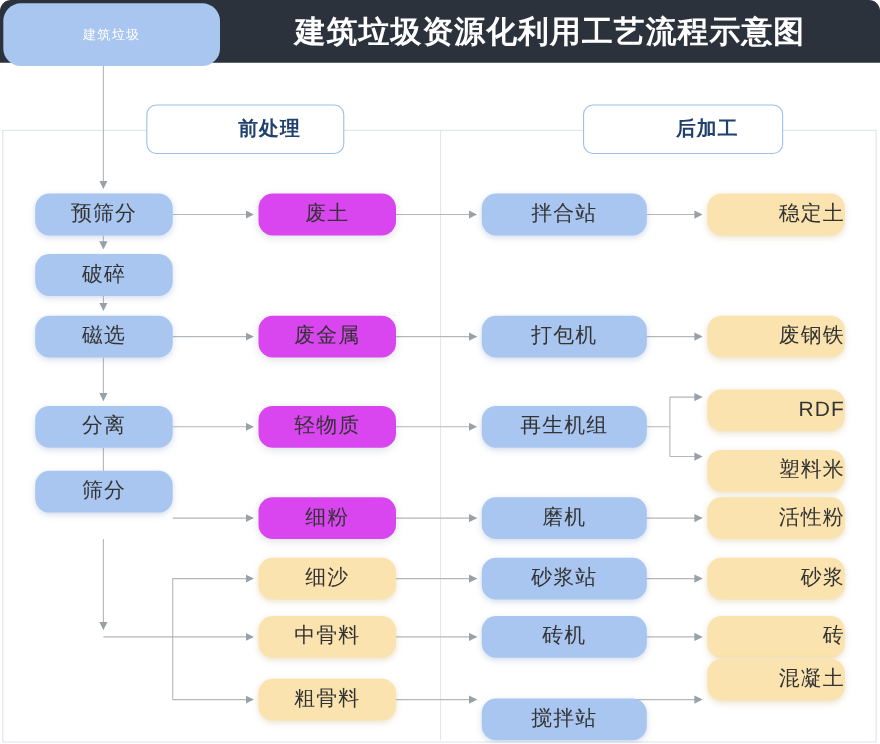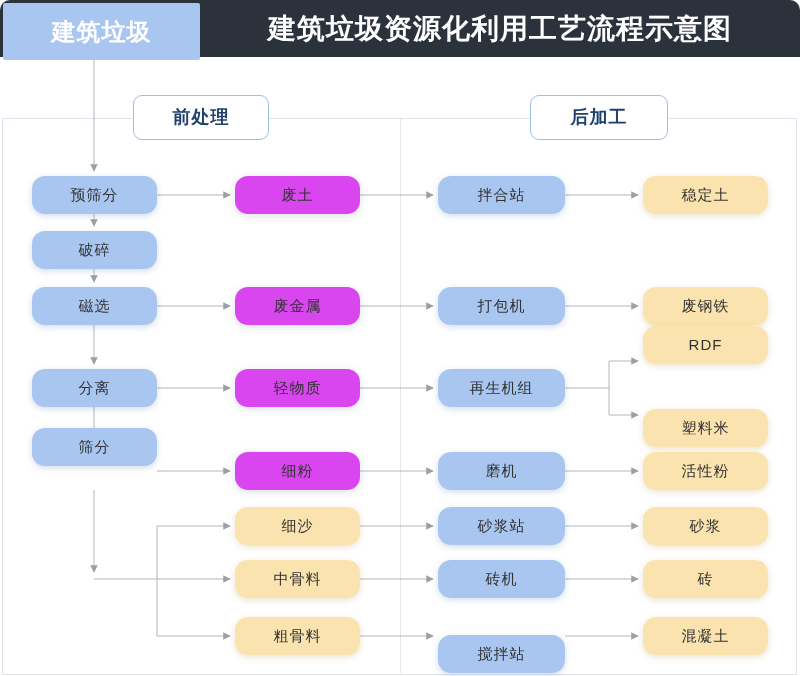--- a/index.html
+++ b/index.html
@@ -7,34 +7,34 @@
     --label_text:#20406D; --label_border:#9CC0E8; --line:#B3B6BB;
     --node_text:#333333; --canvas_border:#DFE4EC;
   }
   html,body{margin:0;padding:0;}
   body{
     width:800px;height:676px;position:relative;background:#ffffff;
     font-family:"Liberation Sans","DejaVu Sans",sans-serif;overflow:hidden;
   }
   .bar{position:absolute;left:0;top:0;width:800px;height:57px;background:var(--header_bg);border-radius:10px 10px 0 0;}
   .title{position:absolute;left:200px;top:0;width:600px;height:57px;line-height:57px;text-align:center;color:#ffffff;font-size:28px;font-weight:bold;letter-spacing:1px;}
-  .tab{position:absolute;left:3px;top:3px;width:197px;height:57px;line-height:57px;background:var(--node_blue);border-radius:2px;text-align:center;color:#ffffff;font-size:24px;font-weight:bold;letter-spacing:1px;}
+  .tab{position:absolute;left:3px;top:3px;width:197px;height:57px;line-height:57px;background:var(--node_blue);border-radius:16px;text-align:center;color:#ffffff;font-size:12px;font-weight:normal;letter-spacing:1px;}
   .canvas{position:absolute;left:2px;top:118px;width:793px;height:555px;background:#ffffff;border:1px solid var(--canvas_border);}
   .divider{position:absolute;left:400px;top:119px;width:1px;height:554px;background:#E6E6E6;}
-  .sec-label{position:absolute;top:95px;height:43px;line-height:43px;background:#ffffff;border:1px solid var(--label_border);border-radius:9px;text-align:center;color:var(--label_text);font-size:18px;font-weight:bold;letter-spacing:1px;z-index:3;}
+  .sec-label{position:absolute;top:95px;height:43px;line-height:43px;background:#ffffff;border:1px solid var(--label_border);border-radius:9px;text-align:center;color:var(--label_text);font-size:18px;font-weight:bold;letter-spacing:1px;z-index:3;padding-left:44px;}
   .sec-pre{left:133px;width:134px;}
   .sec-post{left:530px;width:136px;}
-  .node{position:absolute;height:38px;line-height:38px;text-align:center;border-radius:13px;font-size:15px;font-weight:500;color:var(--node_text);letter-spacing:1px;z-index:2;}
+  .node{position:absolute;height:38px;line-height:38px;text-align:center;border-radius:13px;font-size:19px;font-weight:500;color:var(--node_text);letter-spacing:1px;z-index:2;}
   .blue{background:var(--node_blue);box-shadow:0 2px 6px rgba(110,140,190,0.30);}
   .white{background:#d946ef;box-shadow:0 2px 8px rgba(90,100,120,0.20);}
   .yellow{background:var(--node_yellow);box-shadow:0 2px 6px rgba(190,160,90,0.30);}
   .c1{left:32px;width:125px;}
   .c2{left:235px;width:125px;}
-  .c3{left:438px;width:127px;}
-  .c4{left:643px;width:125px;}
+  .c3{left:438px;width:150px;}
+  .c4{left:643px;width:125px;text-align:right;}
   svg.wires{position:absolute;left:0;top:0;z-index:1;}
 </style>
 </head>
 <body>
 
 <div class="bar"></div>
 <div class="title">建筑垃圾资源化利用工艺流程示意图</div>
 <div class="tab">建筑垃圾</div>
 
 <div class="canvas"></div>
@@ -106,18 +106,18 @@
 <div class="node blue c3" style="top:176px">拌合站</div>
 <div class="node blue c3" style="top:287px">打包机</div>
 <div class="node blue c3" style="top:369px">再生机组</div>
 <div class="node blue c3" style="top:452px">磨机</div>
 <div class="node blue c3" style="top:507px">砂浆站</div>
 <div class="node blue c3" style="top:560px">砖机</div>
 <div class="node blue c3" style="top:635px">搅拌站</div>
 
 <div class="node yellow c4" style="top:176px">稳定土</div>
 <div class="node yellow c4" style="top:287px">废钢铁</div>
-<div class="node yellow c4" style="top:326px">RDF</div>
+<div class="node yellow c4" style="top:354px">RDF</div>
 <div class="node yellow c4" style="top:409px">塑料米</div>
 <div class="node yellow c4" style="top:452px">活性粉</div>
 <div class="node yellow c4" style="top:507px">砂浆</div>
 <div class="node yellow c4" style="top:560px">砖</div>
-<div class="node yellow c4" style="top:617px">混凝土</div>
+<div class="node yellow c4" style="top:599px">混凝土</div>
 
 </body></html>

